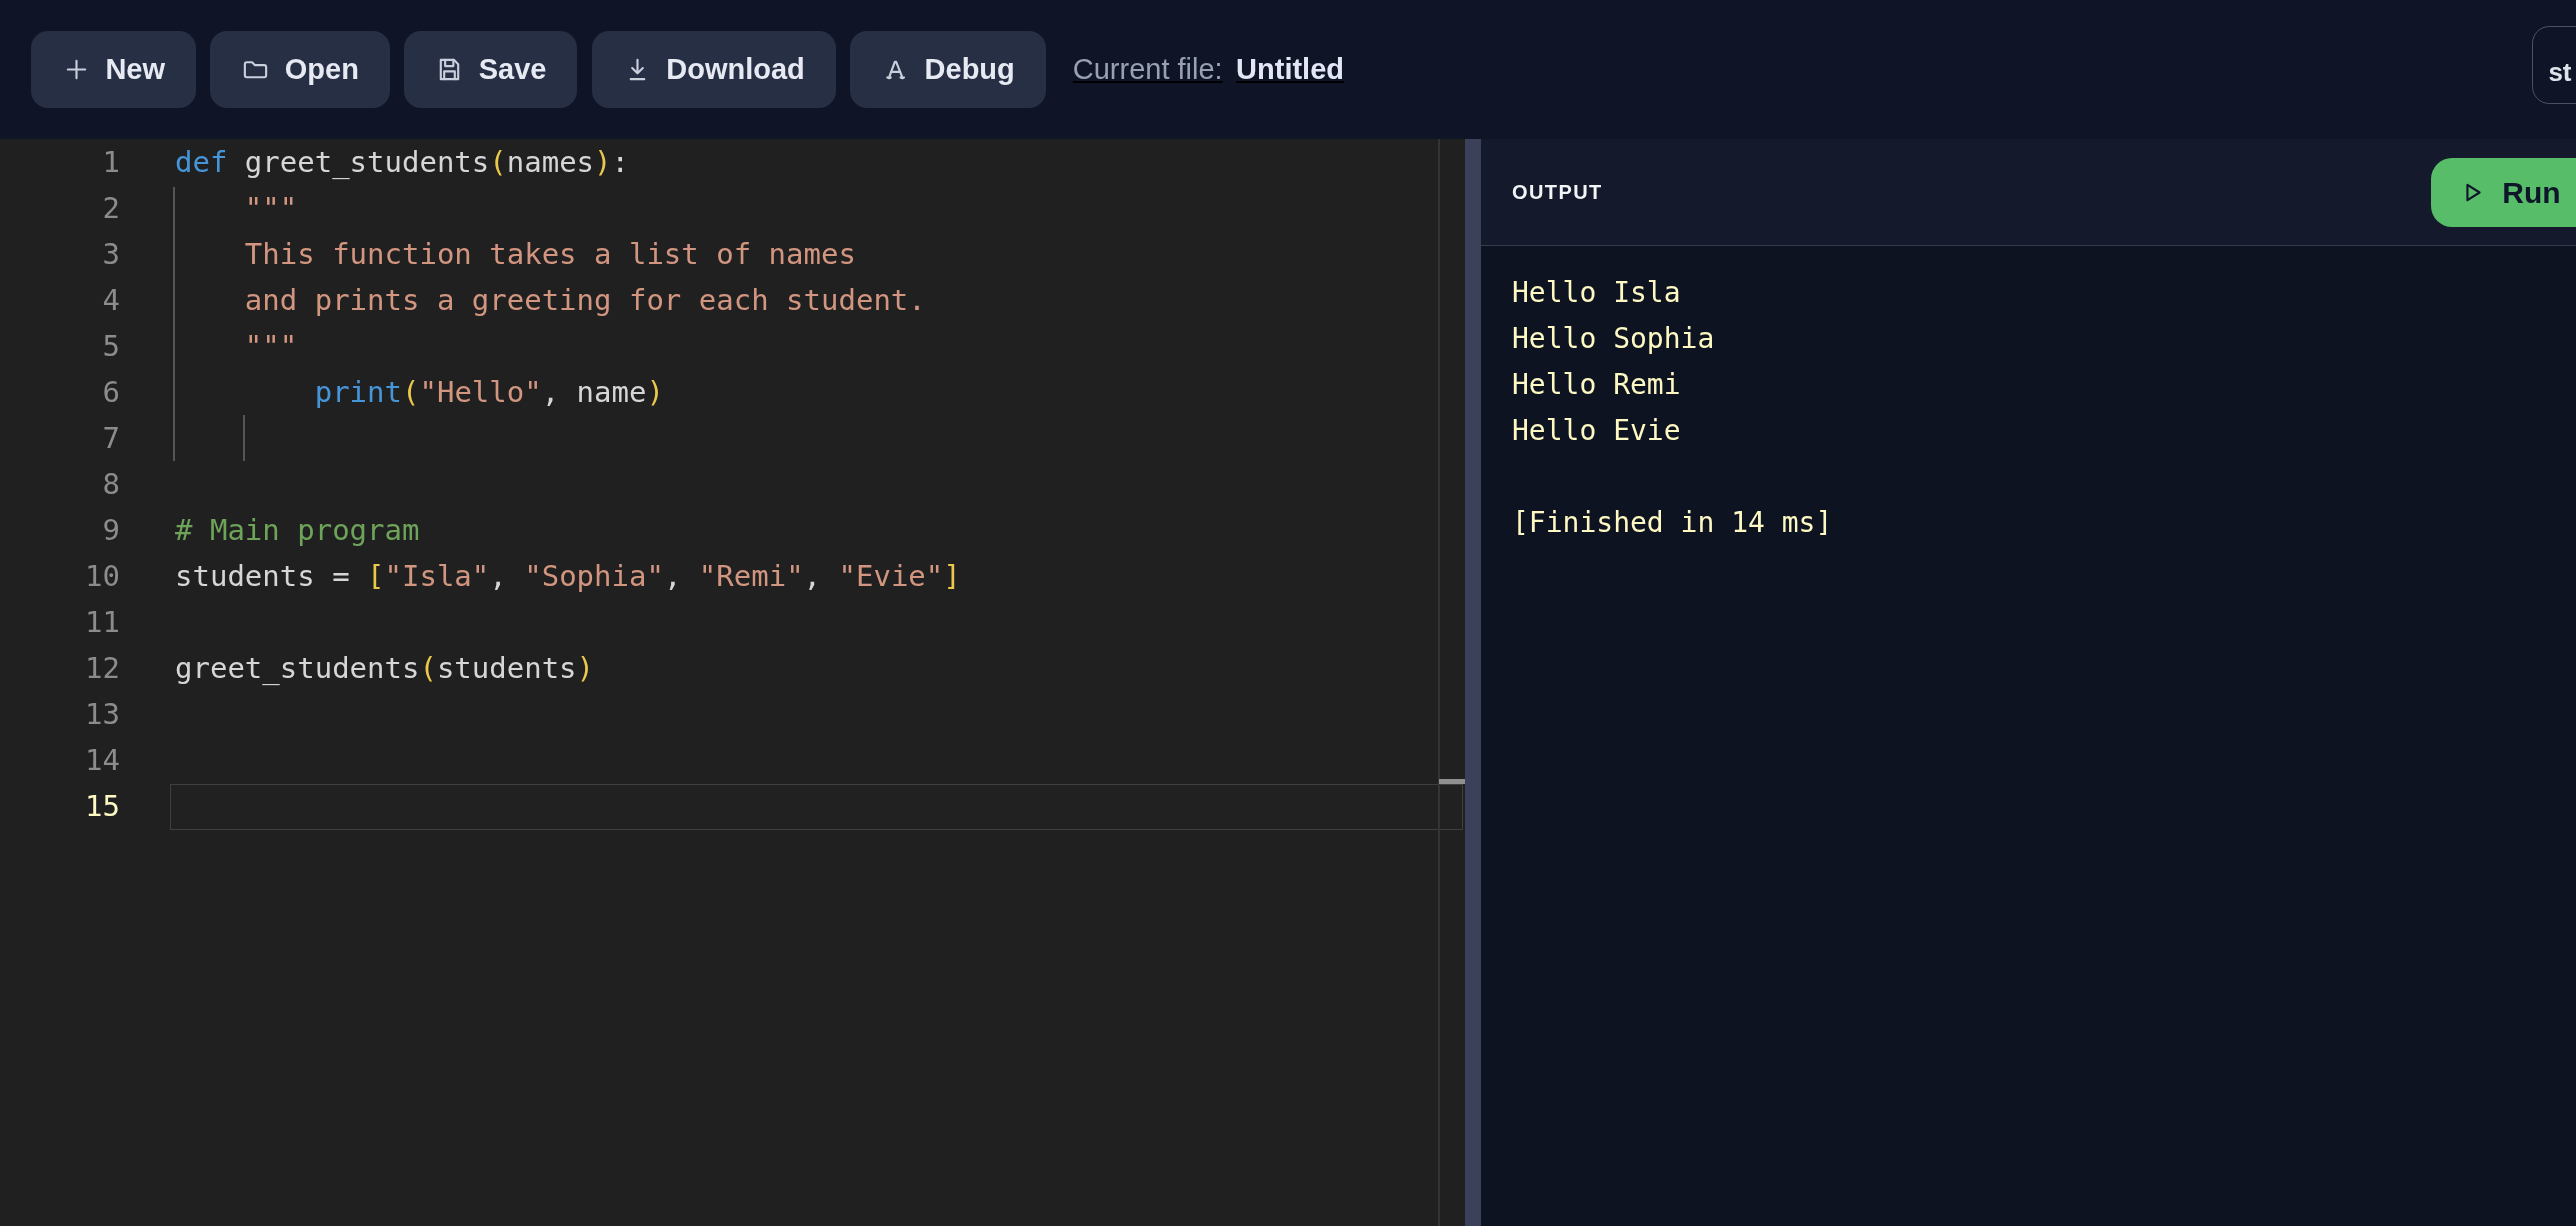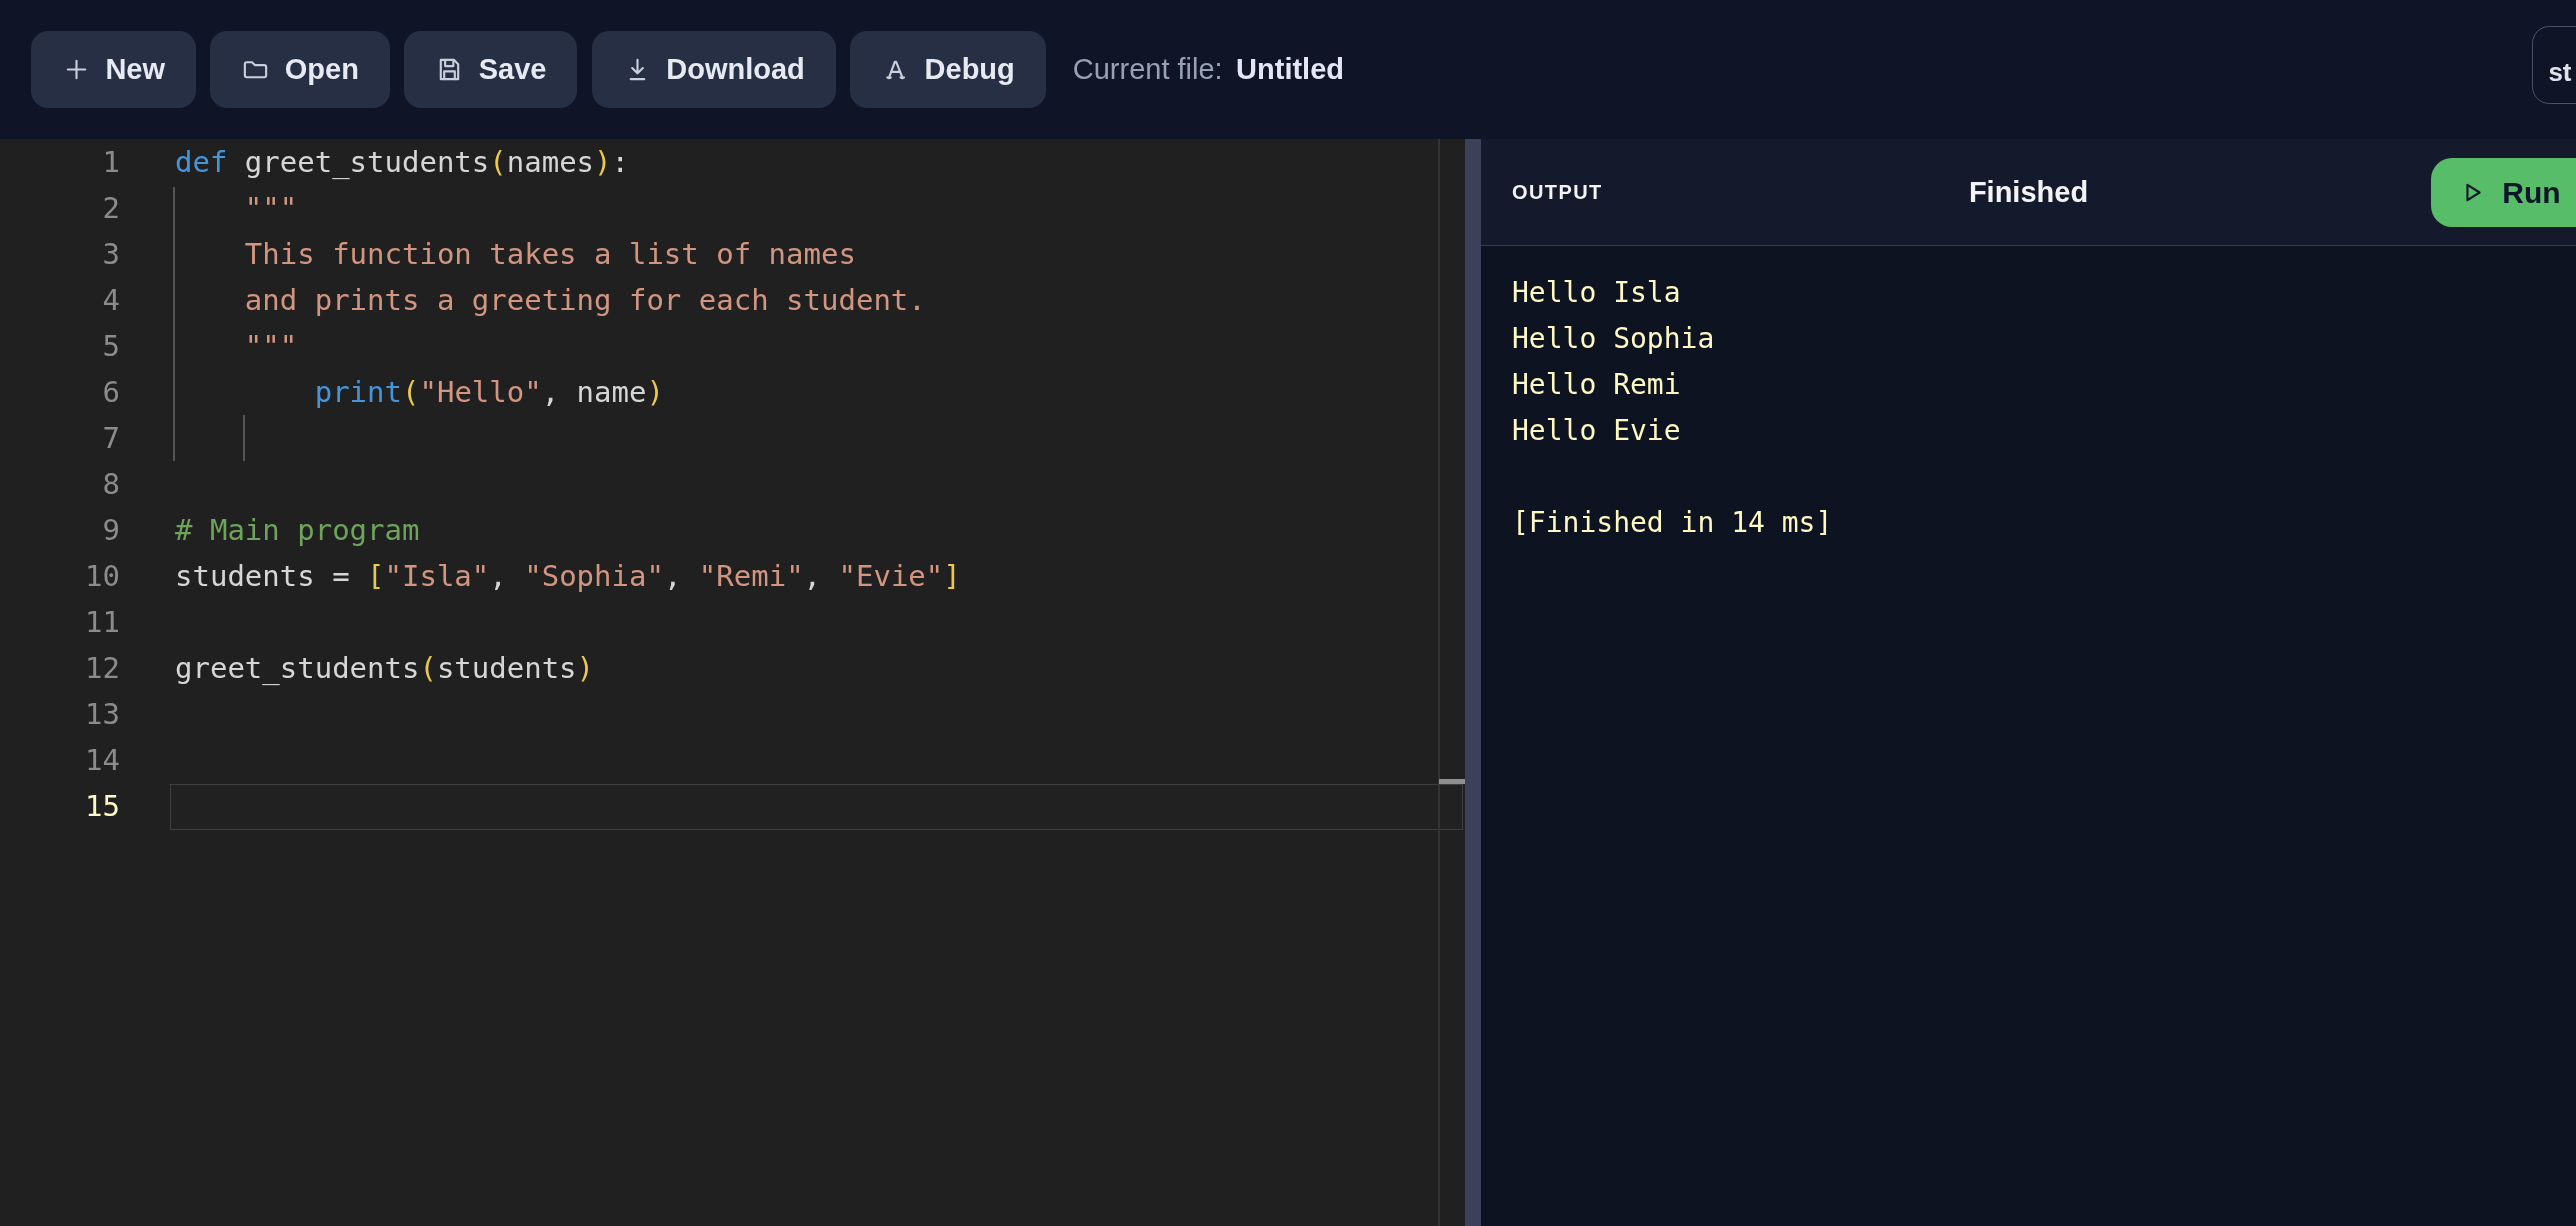--- a/index.html
+++ b/index.html
@@ -8,21 +8,21 @@
 
   
   .toolbar { position:absolute; left:0; top:0; width:2576px; height:139px;
              background:#0f1526; display:flex; align-items:center; padding-left:31px; }
   .tb-group { display:flex; align-items:center; gap:14.4px; }
   .tb-btn { display:flex; align-items:center; gap:14.4px; height:77px; padding:0 31px;
             background:#272f44; border:none; border-radius:17px; cursor:pointer;
             color:#e7eaf2; font-size:29px; font-weight:600; font-family:"Liberation Sans", sans-serif; }
   .tb-icon { display:flex; align-items:center; }
   .tb-icon svg { stroke:#c9cfdb; fill:none; stroke-width:2.2; stroke-linecap:round; stroke-linejoin:round; }
-  .current-file { display:flex; align-items:center; gap:13.4px; margin-left:27px; }
+  .current-file { display:flex; align-items:center; gap:13.4px; margin-left:27px;text-decoration:underline; }
   .cf-label { color:#98a0b4; font-size:29px; }
   .cf-value { color:#e3e6f4; font-size:29px; font-weight:700; }
   .corner-pill { position:absolute; left:2532px; top:26px; width:86px; height:78px;
                  border:1.9px solid #4a5268; border-radius:17.3px; background:#0f1526;
                  display:flex; align-items:center; padding-left:15.4px; padding-top:15.4px;
                  color:#dfe3ea; font-size:26px; font-weight:700; }
 
   
   .editor { position:absolute; left:0; top:139px; width:1465px; height:1087px;
             background:#202020; font-family:"DejaVu Sans Mono", monospace; font-size:29px; }
@@ -160,21 +160,20 @@
   <div class="indent-guide guide-1"></div>
   <div class="indent-guide guide-2"></div>
   <div class="print-margin"></div>
   <div class="hscroll-thumb"></div>
 </div>
 
 <div class="divider"></div>
 
 <div class="output-panel">
   <div class="out-header">
-    <span class="out-status">Finished</span>
     <span class="out-title">OUTPUT</span>
     <button class="run-btn">
       <span class="tb-icon">
           <svg width="27" height="27" viewBox="0 0 30 30">
             <path d="M10.5 6.5 24 15 10.5 23.5V6.5z"></path>
           </svg>
         </span>
       <span>Run</span>
     </button>
   </div>

